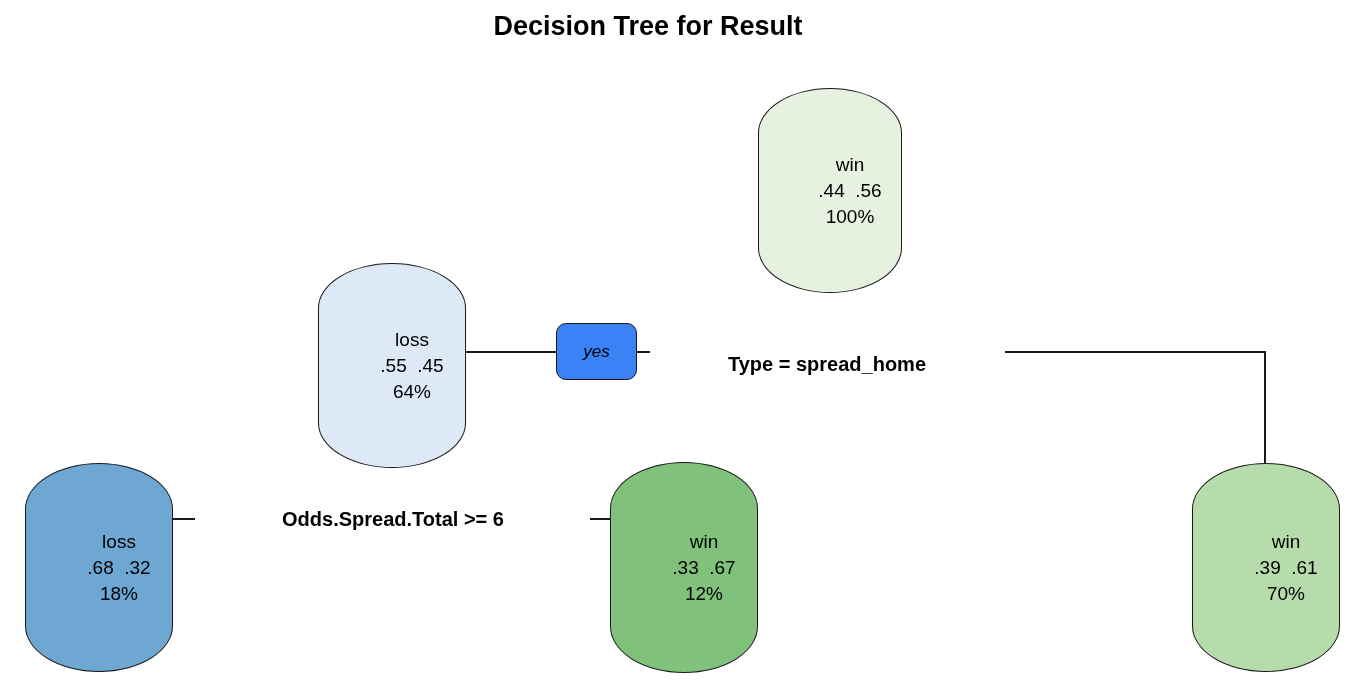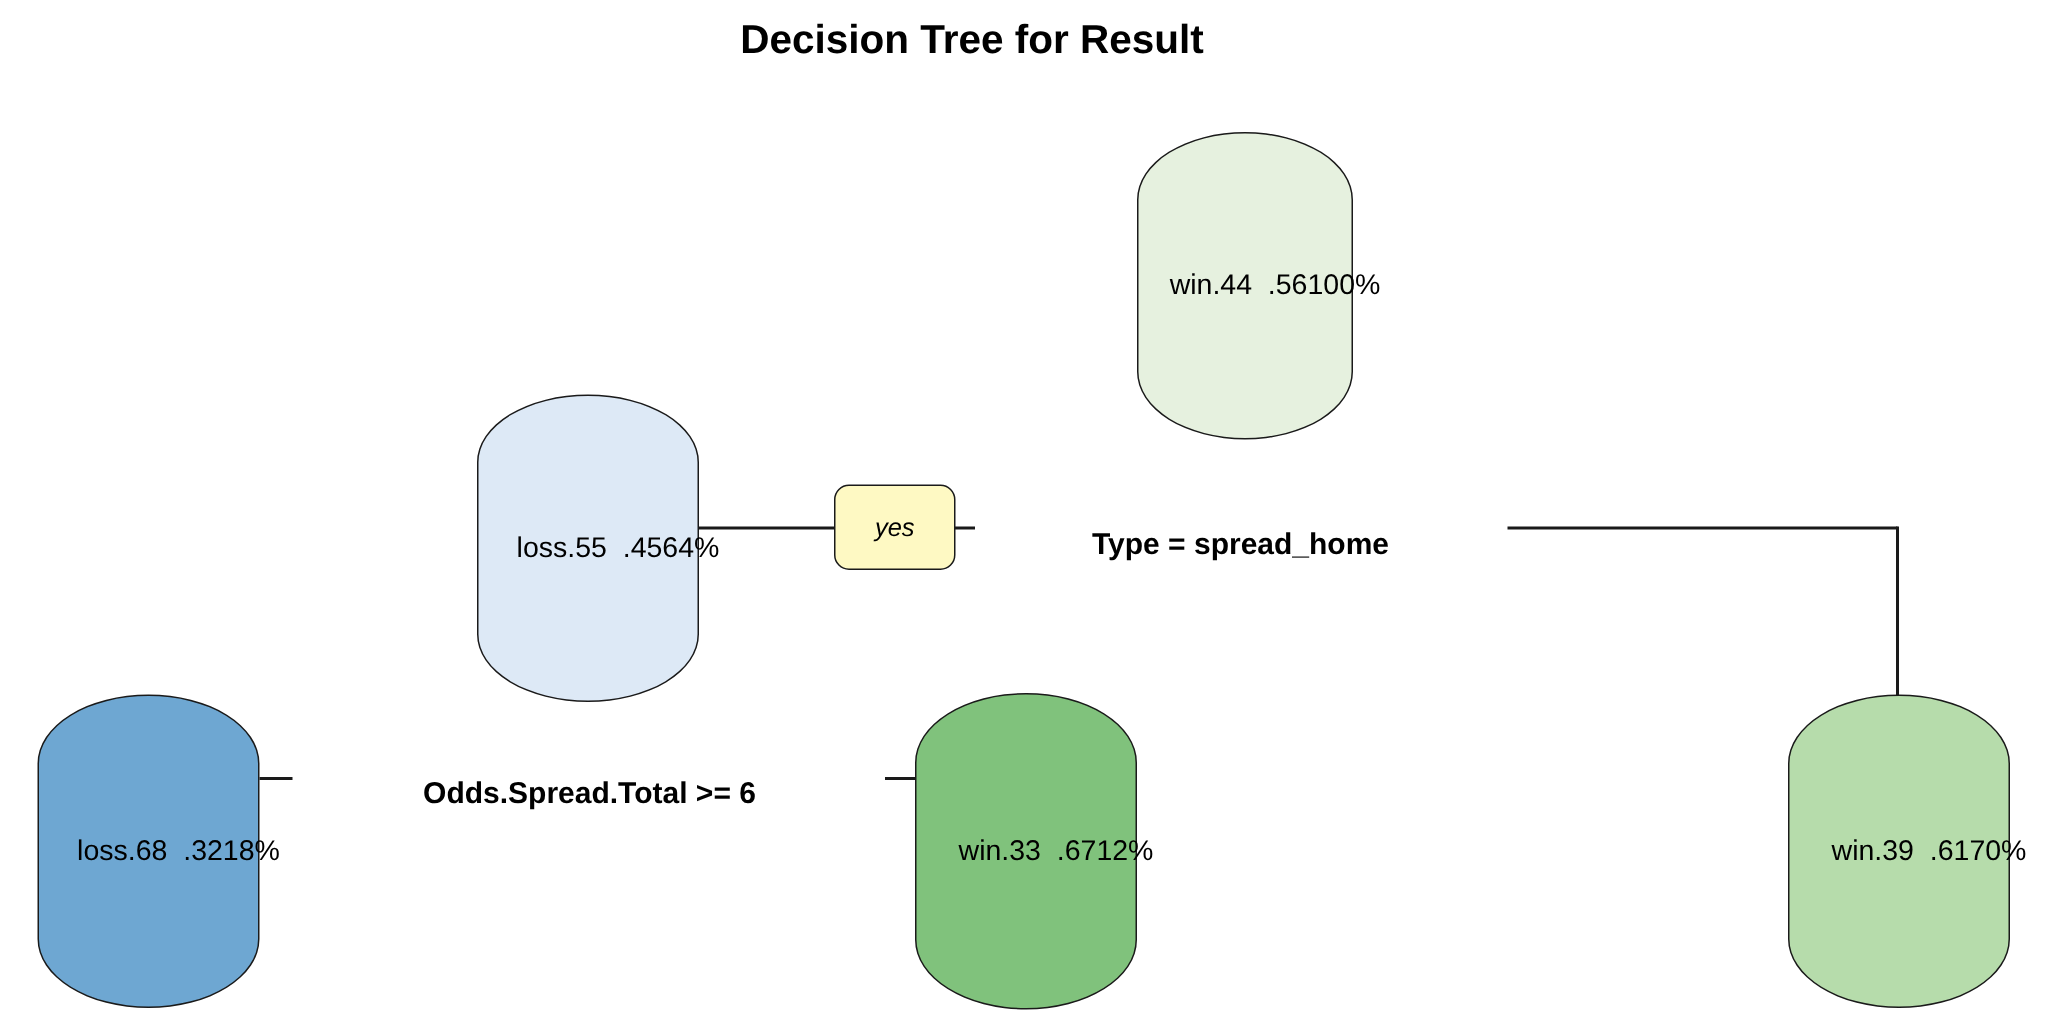--- a/index.html
+++ b/index.html
@@ -28,21 +28,21 @@
     top: 11px;
     transform: translateX(-50%);
     font-size: 27px;
     font-weight: bold;
     color: #000000;
     white-space: nowrap;
   }
   .tree-node {
     position: absolute;
     display: flex;
-    flex-direction: row;
+    flex-direction: column;
     align-items: center;
     justify-content: center;
     border: 1.6px solid #1a1a1a;
     border-radius: 50% / 22%;
     box-sizing: border-box;
     text-align: center;
     color: #000000;
     font-size: 19px;
     line-height: 26px;
     padding-left: 40px;
@@ -51,42 +51,42 @@
   .node-root   { left: 758px;  top: 88px;  width: 144px; height: 205px; }
   .node-loss30 { left: 318px;  top: 263px; width: 148px; height: 205px; }
   .node-loss18 { left: 25px;   top: 463px; width: 148px; height: 209px; }
   .node-win12  { left: 610px;  top: 462px; width: 148px; height: 211px; }
   .node-win70  { left: 1192px; top: 463px; width: 148px; height: 209px; }
   .branch-box {
     position: absolute;
     display: flex;
     align-items: center;
     justify-content: center;
-    background: #fef9c3;
+    background: #3b82f6;
     border: 1.6px solid #1a1a1a;
     border-radius: 10px;
     box-sizing: border-box;
     font-style: italic;
     font-size: 17px;
     color: #000000;
   }
   .box-yes { left: 556px;  top: 323px; width: 81px; height: 57px; }
   .box-no  { left: 1019px; top: 323px; width: 68px; height: 56px; }
   .split-label {
     position: absolute;
     transform: translate(-50%, -50%);
     font-weight: bold;
     font-size: 20px;
     color: #000000;
     white-space: nowrap;
     background: #ffffff;
     padding: 0 6px;
   }
   .split-root   { left: 827px; top: 364px; }
-  .split-second { left: 393px; top: 530px; }
+  .split-second { left: 393px; top: 519px; }
 </style>
 </head>
 <body>
 
 <div class="canvas">
 
   <svg class="lines-svg" viewBox="0 0 1372 682" xmlns="http://www.w3.org/2000/svg">
 
     <line x1="466" y1="352" x2="650" y2="352" stroke="#1a1a1a" stroke-width="2"></line>
 

